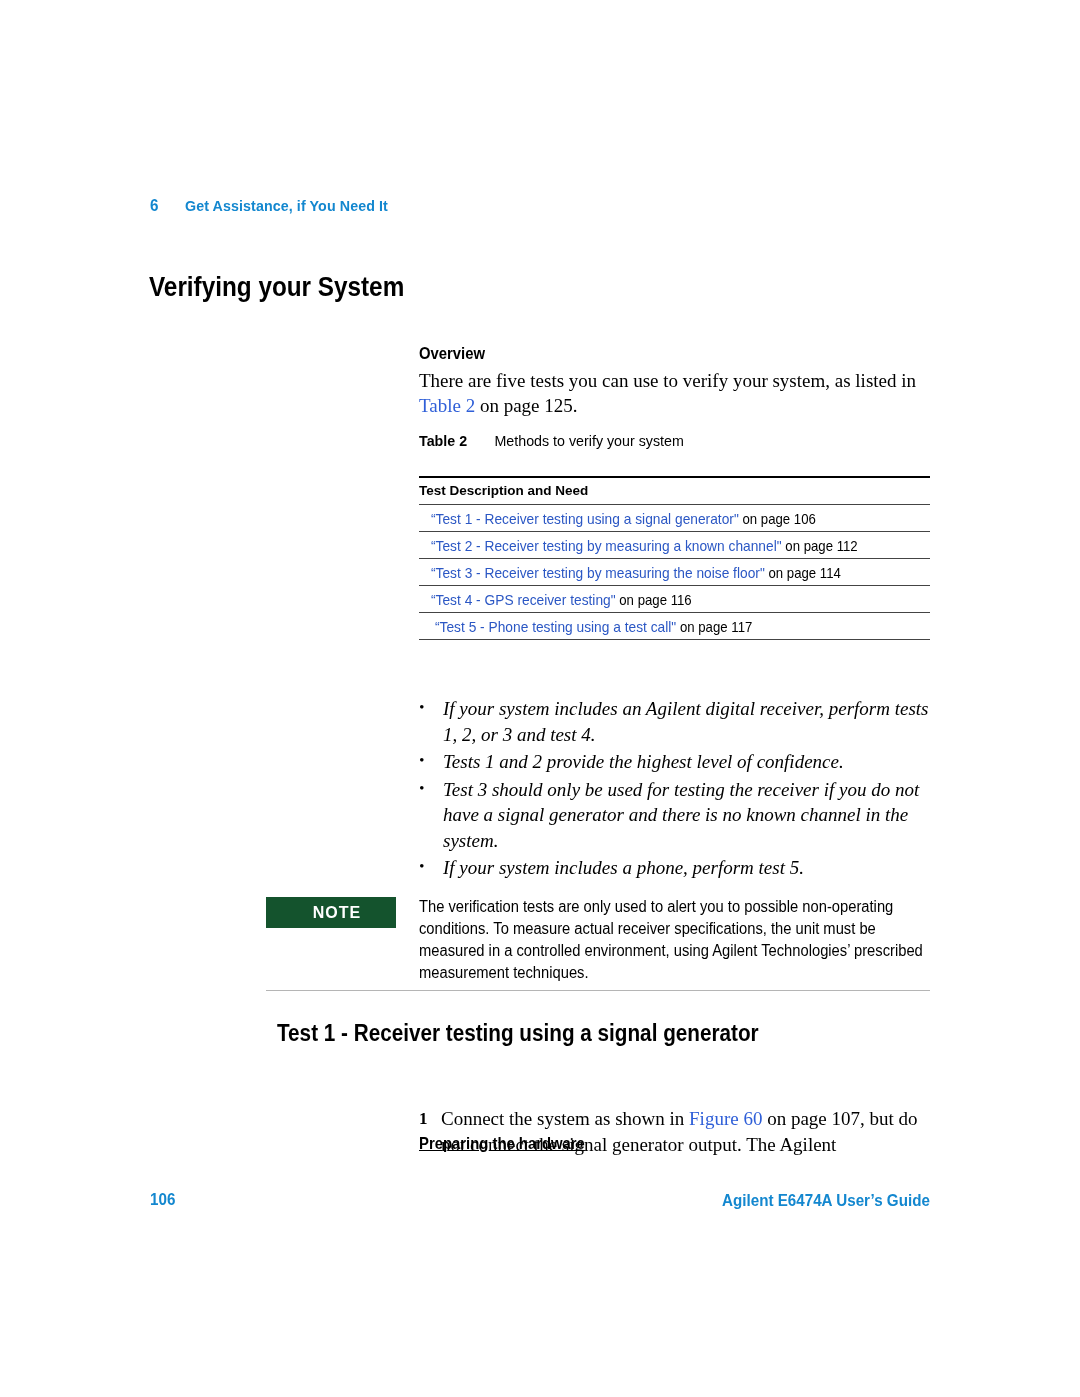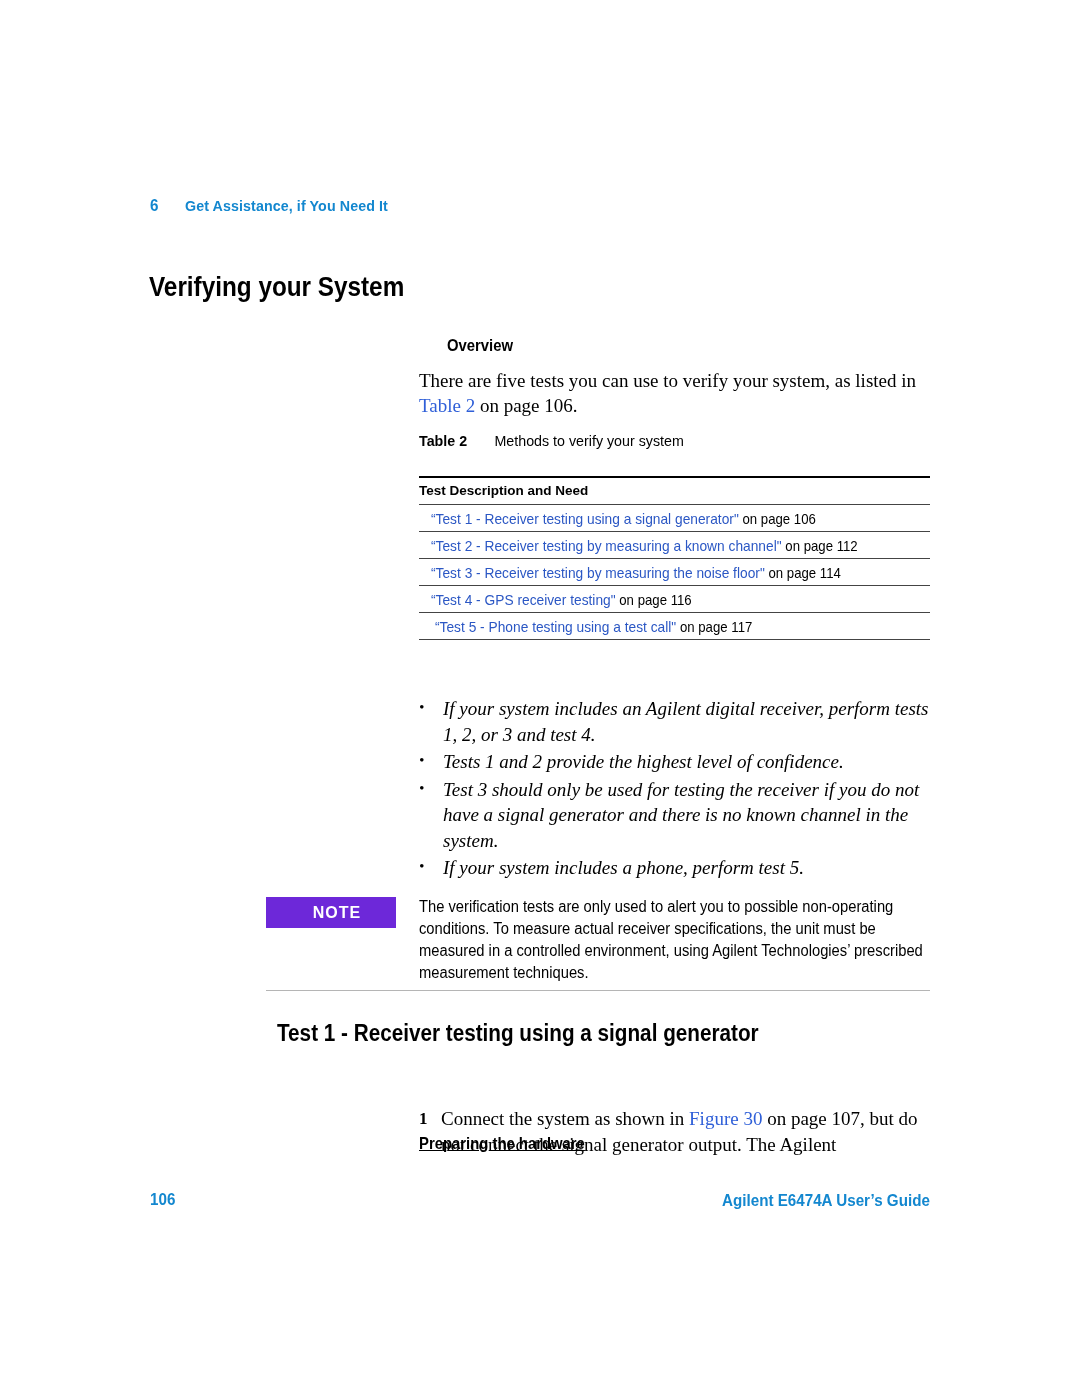--- a/index.html
+++ b/index.html
@@ -170,21 +170,21 @@
     left: 266px;
     top: 896px;
     width: 664px;
   }
   .note-badge {
     position: absolute;
     left: 0;
     top: 1px;
     width: 130px;
     height: 31px;
-    background: #6d28d9;
+    background: #14532d;
     color: #ffffff;
     font-family: "Liberation Sans Narrow", "Liberation Sans", sans-serif;
     font-weight: bold;
     font-size: 16px;
     letter-spacing: 1px;
     display: flex;
     align-items: center;
     justify-content: center;
     box-sizing: border-box;
     padding-left: 12px;
@@ -274,26 +274,26 @@
 
 <div class="page">
 
   <div class="run-head">
     <span class="chap-num">6</span>
     <span>Get Assistance, if You Need It</span>
   </div>
 
   <div class="h1">Verifying your System</div>
 
-  <div class="col" style="top:336px;margin-left:28px;">
+  <div class="col" style="top:344px;">
     <div class="h3">Overview</div>
   </div>
 
   <div class="col" style="top:368px;">
-    <div class="body-p"><span>There are five tests you can use to verify your system, as listed in </span><span class="xref">Table 2</span><span> on page 106.</span></div>
+    <div class="body-p"><span>There are five tests you can use to verify your system, as listed in </span><span class="xref">Table 2</span><span> on page 125.</span></div>
   </div>
 
   <div class="col" style="top:432px;">
     <div class="tbl-caption">
       <span class="lab">Table 2</span>
       <span>Methods to verify your system</span>
     </div>
   </div>
 
   <div class="col" style="top:476px;">
@@ -339,20 +339,20 @@
   <div class="note-rule"></div>
 
   <div class="h2">Test 1 - Receiver testing using a signal generator</div>
 
   <div class="col" style="top:1134px;text-decoration:underline;">
     <div class="h3">Preparing the hardware</div>
   </div>
 
   <div class="col" style="top:1106px;">
     <ol class="steps">
-      <li><span class="num">1</span><span>Connect the system as shown in </span><span class="xref">Figure 30</span><span> on page 107, but do not connect the signal generator output. The Agilent</span></li>
+      <li><span class="num">1</span><span>Connect the system as shown in </span><span class="xref">Figure 60</span><span> on page 107, but do not connect the signal generator output. The Agilent</span></li>
     </ol>
   </div>
 
   <div class="footer-left">106</div>
   <div class="footer-right">Agilent E6474A User’s Guide</div>
 
 </div>
 
 </body></html>

